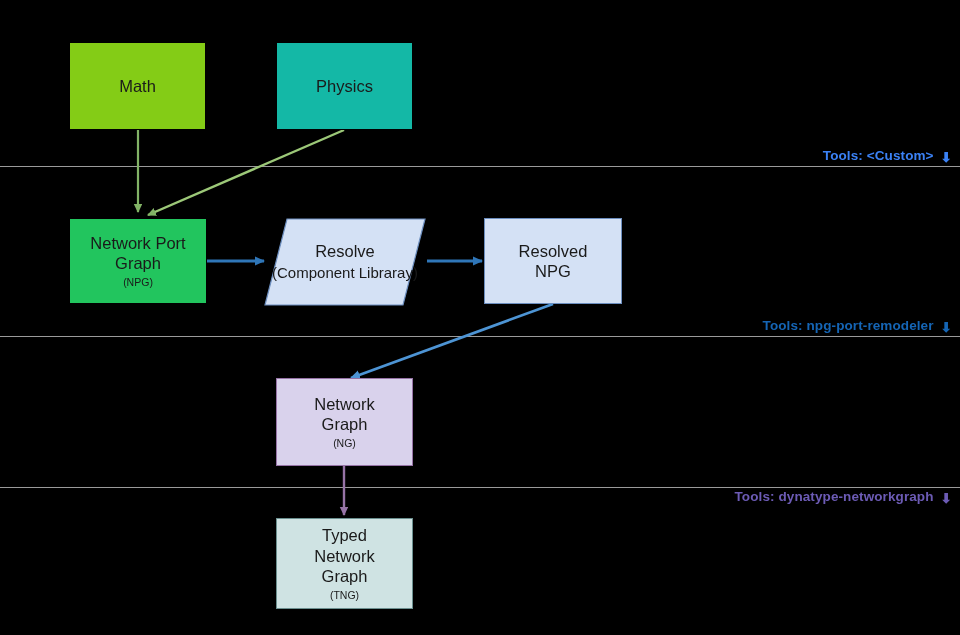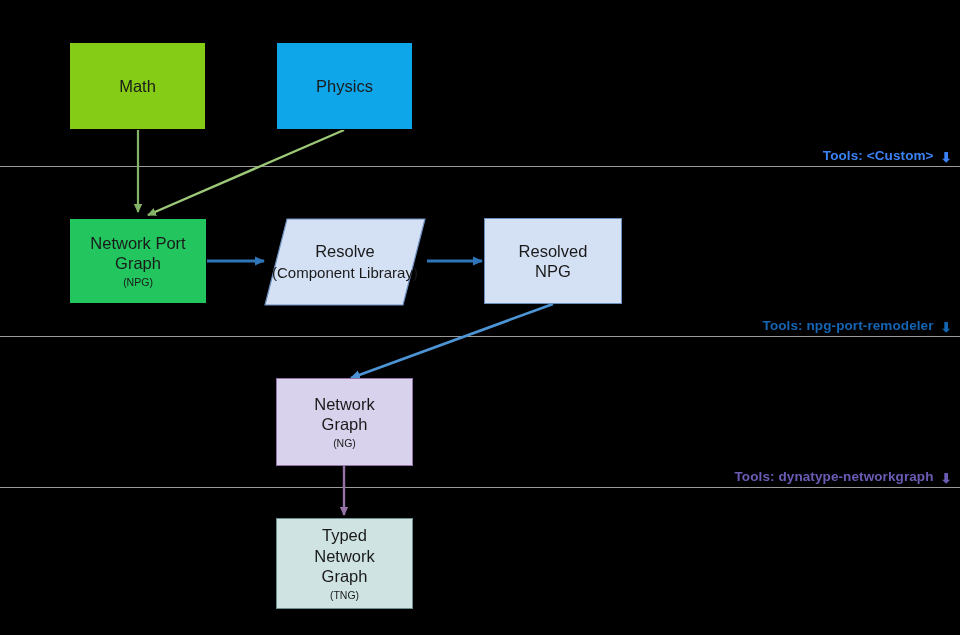--- a/index.html
+++ b/index.html
@@ -130,29 +130,29 @@
   </svg>
 
   <div class="lane-label" style="right:8px; top:148px; color:#3b82f6;">
     <span>Tools: &lt;Custom&gt;</span><span class="arrow-glyph">⬇</span>
   </div>
 
   <div class="lane-label" style="right:8px; top:318px; color:#1565b5;">
     <span>Tools: npg-port-remodeler</span><span class="arrow-glyph">⬇</span>
   </div>
 
-  <div class="lane-label" style="right:8px; top:469px; color:#6c5bb5;">
+  <div class="lane-label" style="right:8px; top:489px; color:#6c5bb5;">
     <span>Tools: dynatype-networkgraph</span><span class="arrow-glyph">⬇</span>
   </div>
 
   <div class="node rect" style="left:69px; top:42px; width:137px; height:88px; background:#84cc16;">
     <div class="title">Math</div>
   </div>
 
-  <div class="node rect" style="left:276px; top:42px; width:137px; height:88px; background:#0ea5e9;">
+  <div class="node rect" style="left:276px; top:42px; width:137px; height:88px; background:#14b8a6;">
     <div class="title">Physics</div>
   </div>
 
   <div class="node rect" style="left:69px; top:218px; width:138px; height:86px; background:#22c55e;">
     <div class="title">Network Port</div>
     <div class="title">Graph</div>
     <div class="subtitle">(NPG)</div>
   </div>
 
   <div class="para-wrap" style="left:264px; top:218px; width:162px; height:88px;">

